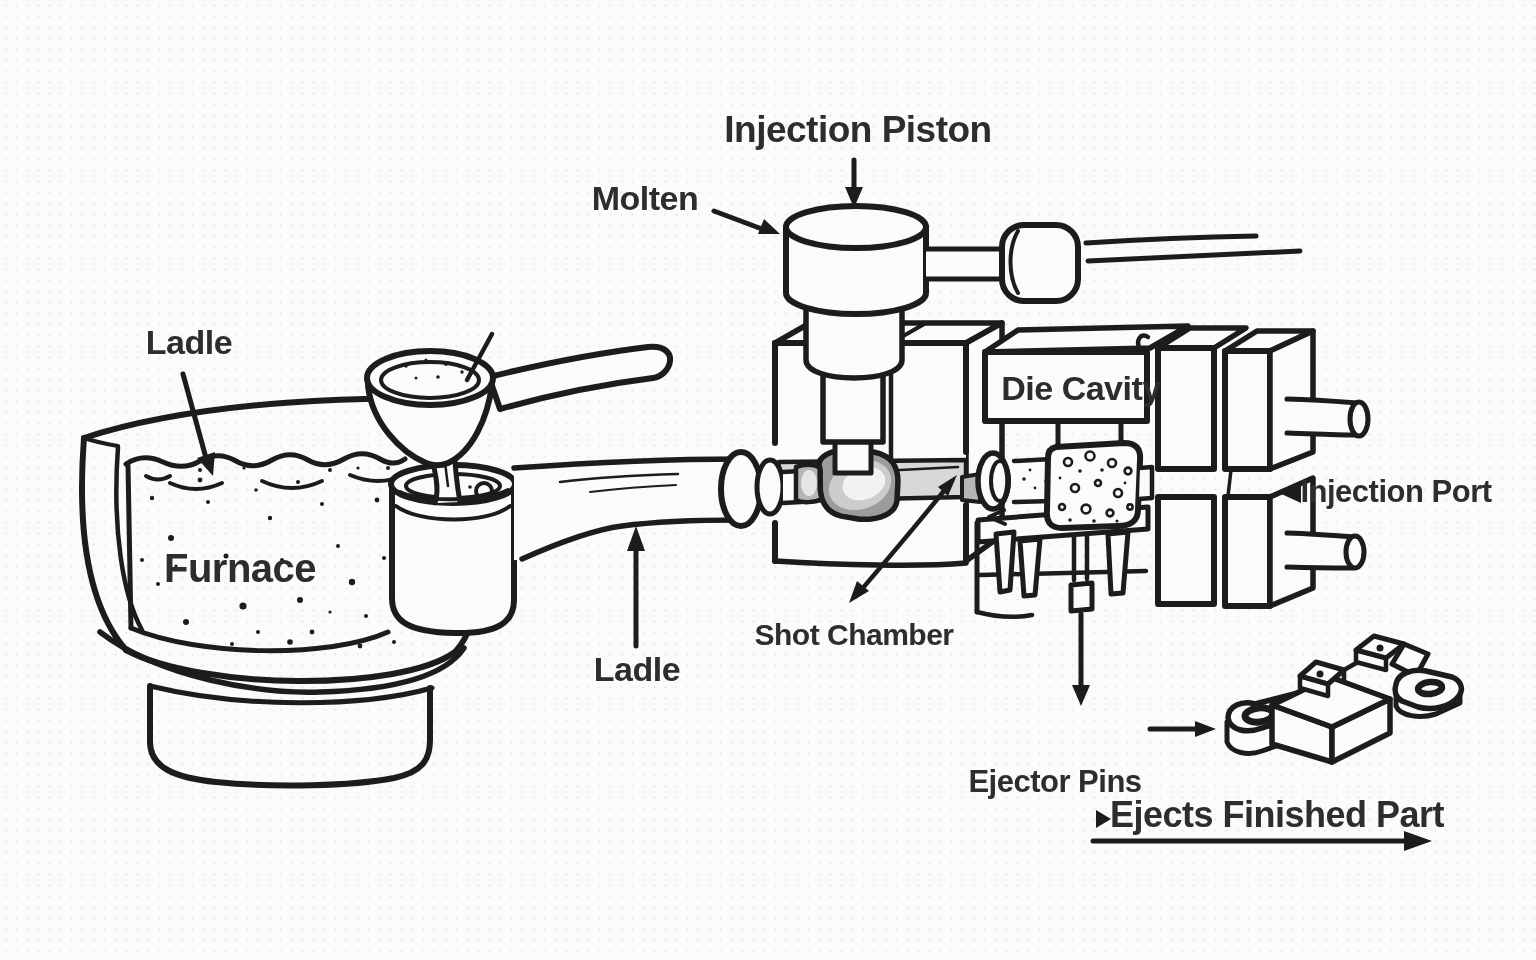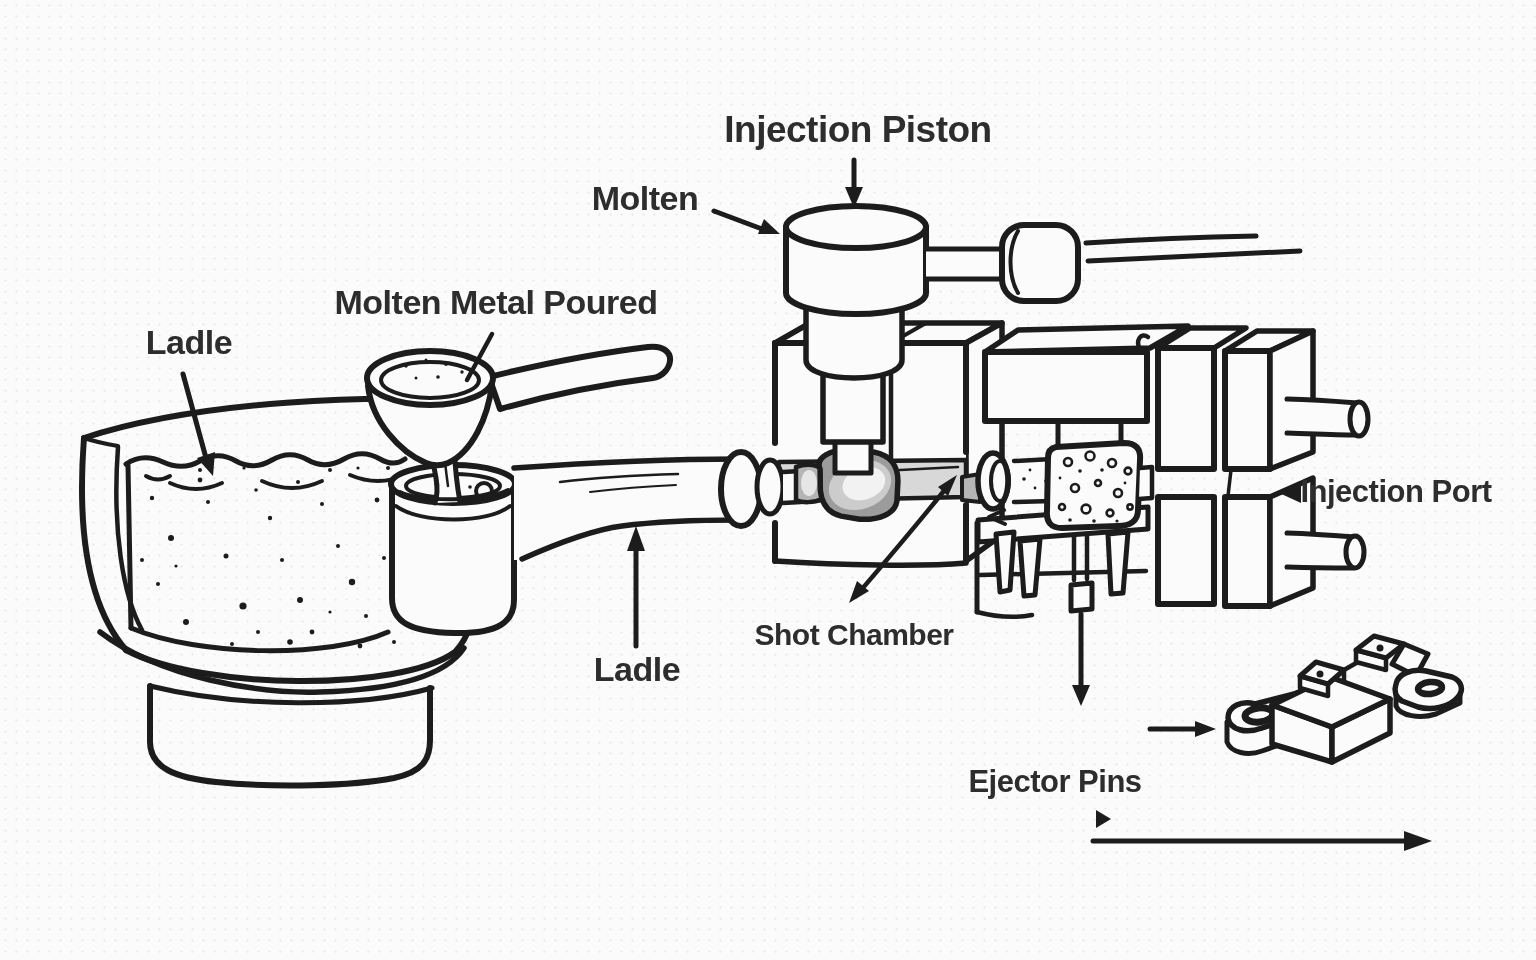--- a/index.html
+++ b/index.html
@@ -339,29 +339,31 @@
     <polygon class="fi" points="1096,810 1096,828 1111,819"></polygon>
     <g>
       <path class="ln" stroke-width="5" d="M1093,841 L1406,841"></path>
       <polygon class="fi" points="1432,841 1404,831 1404,851"></polygon>
     </g>
   </g>
 </svg>
 
   <div class="lbl" style="left:189px; top:342px; font-size:34px;">Ladle</div>
 
-  <div class="lbl" style="left:496px; top:302px; font-size:34px;">Molten Metal Poured</div>
 
   <div class="lbl" style="left:645px; top:198px; font-size:34px;">Molten</div>
 
   <div class="lbl" style="left:858px; top:130px; font-size:37px;text-align:center;">Injection Piston</div>
 
+  <div class="lbl" style="left:1081px; top:388px; font-size:34px;">Die Cavity</div>
 
   <div class="lbl" style="left:1396px; top:492px; font-size:31px;">Injection Port</div>
 
+  <div class="lbl" style="left:240px; top:568px; font-size:40px;">Furnace</div>
 
   <div class="lbl" style="left:854px; top:635px; font-size:30px;">Shot Chamber</div>
 
   <div class="lbl" style="left:637px; top:669px; font-size:34px;">Ladle</div>
 
   <div class="lbl" style="left:1055px; top:736px; font-size:31px;margin-top:46px;">Ejector Pins</div>
 
+  <div class="lbl" style="left:1277px; top:815px; font-size:36px;">Ejects Finished Part</div>
 </div>
 
 </body></html>

